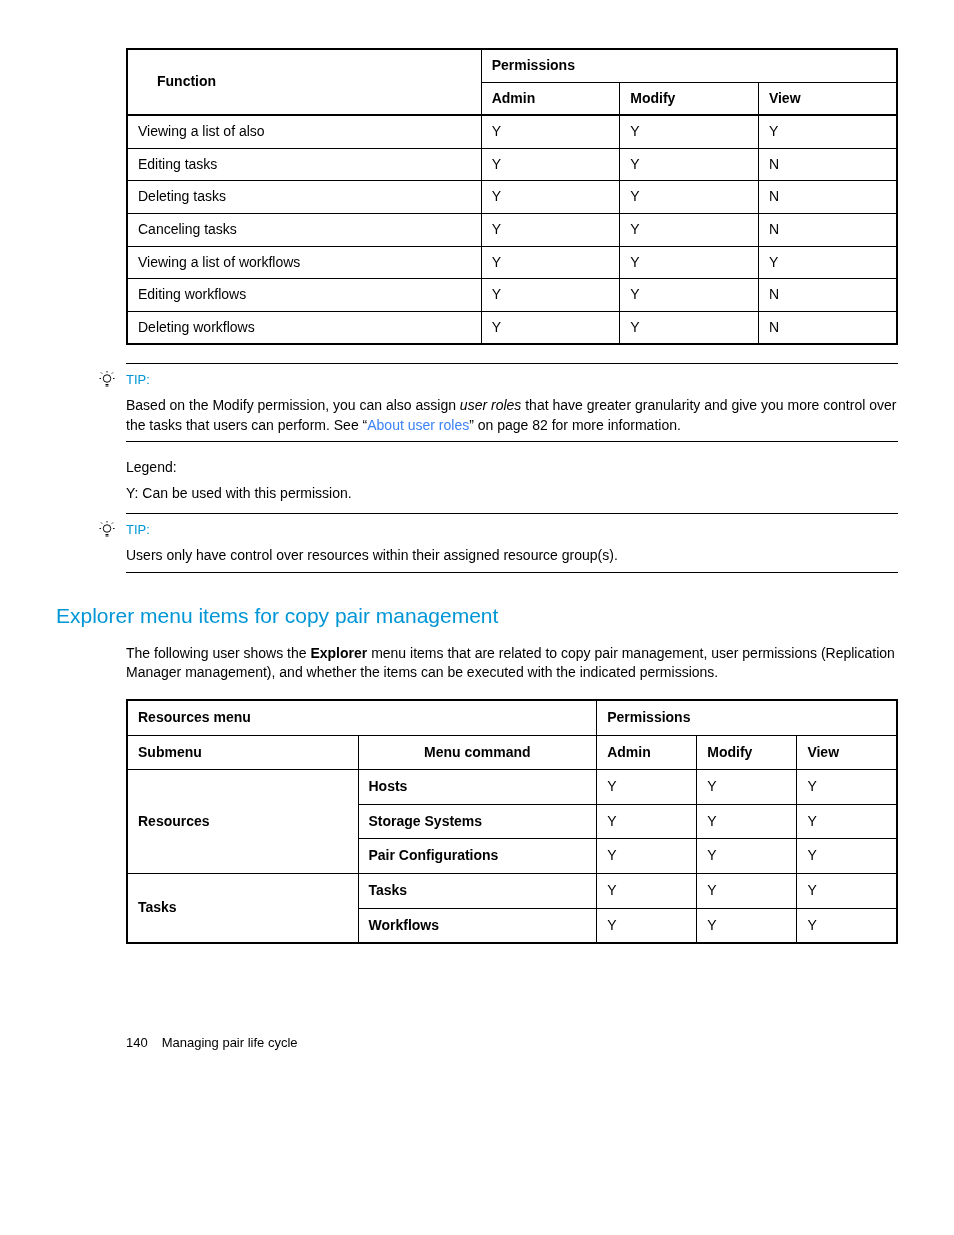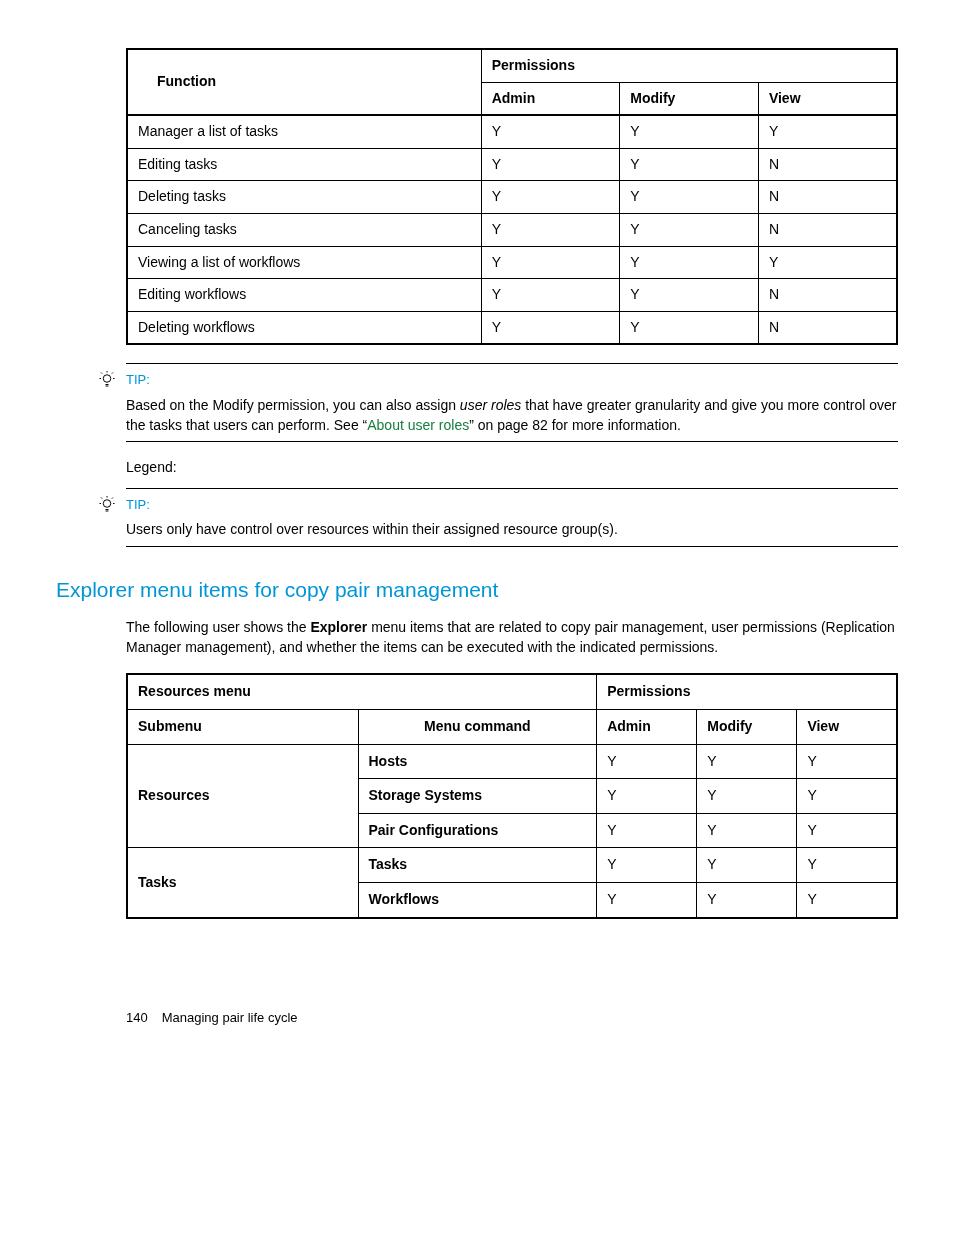--- a/index.html
+++ b/index.html
@@ -33,21 +33,21 @@
   .t1 td { border-top:1px solid #000; border-right:1px solid #000; font-weight:normal; }
   .t1 td:last-child { border-right:none; }
   .t1 .col-func { width:46%;padding-left:29px; }
   .t1 .col-perm { width:18%; }
 
   .tip-block { margin: 10px 0 16px 0; position: relative; }
   .tip-icon { position:absolute; left:-28px; top:8px; font-size:16px; }
   .tip-rule { border-top:1px solid #000; margin:4px 0 6px 0; }
   .tip-label { color:#0096d6; font-size:13px; }
   .tip-text { margin:6px 0; }
-  .link { color:#15803d; }
+  .link { color:#3b82f6; }
   .italic { font-style: italic; }
 
   .legend p { margin: 6px 0; }
 
   h2.section {
     color:#0096d6;
     font-weight:normal;
     font-size:21px;
     margin: 28px 0 12px -70px;
   }
@@ -74,21 +74,21 @@
         <tr>
       <th rowspan="2" class="hdr-function col-func">Function</th>
       <th colspan="3" class="hdr-perm">Permissions</th>
     </tr>
     <tr>
       <th class="hdr-sub col-perm">Admin</th>
       <th class="hdr-sub col-perm">Modify</th>
       <th class="hdr-sub col-perm last">View</th>
     </tr>
     <tr>
-          <td>Manager a list of tasks</td>
+          <td>Viewing a list of also</td>
           <td>Y</td>
           <td>Y</td>
           <td>Y</td>
         </tr>
     <tr>
           <td>Editing tasks</td>
           <td>Y</td>
           <td>Y</td>
           <td>N</td>
         </tr>
@@ -141,20 +141,21 @@
     <div class="tip-rule"></div>
     <span class="tip-label">TIP:</span>
     <div class="tip-text">
       <span>Based on the Modify permission, you can also assign </span><span class="italic">user roles</span><span> that have greater granularity and give you more control over the tasks that users can perform. See “</span><span class="link">About user roles</span><span>” on page 82 for more information.</span>
     </div>
     <div class="tip-rule"></div>
   </div>
 
   <div class="legend">
     <p>Legend:</p>
+    <p>Y: Can be used with this permission.</p>
   </div>
 
   <div class="tip-block">
     <span class="tip-icon">
       <svg width="18" height="18" viewBox="0 0 24 24" fill="none" stroke="#000" stroke-width="1.3">
           <circle cx="12" cy="10" r="5"></circle>
           <line x1="10" y1="18" x2="14" y2="18"></line>
           <line x1="10" y1="20" x2="14" y2="20"></line>
           <line x1="12" y1="2" x2="12" y2="0"></line>
           <line x1="4" y1="10" x2="2" y2="10"></line>

